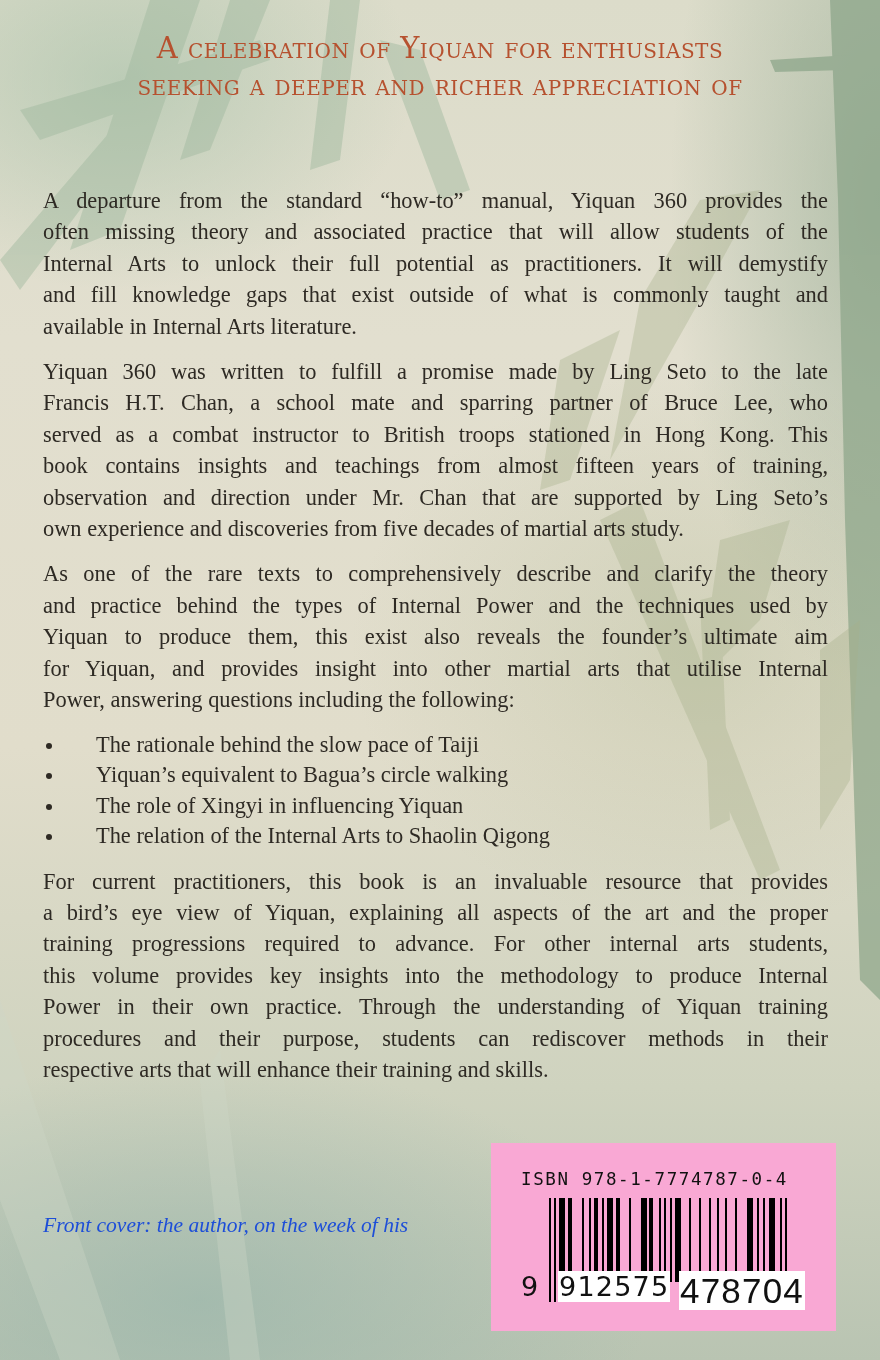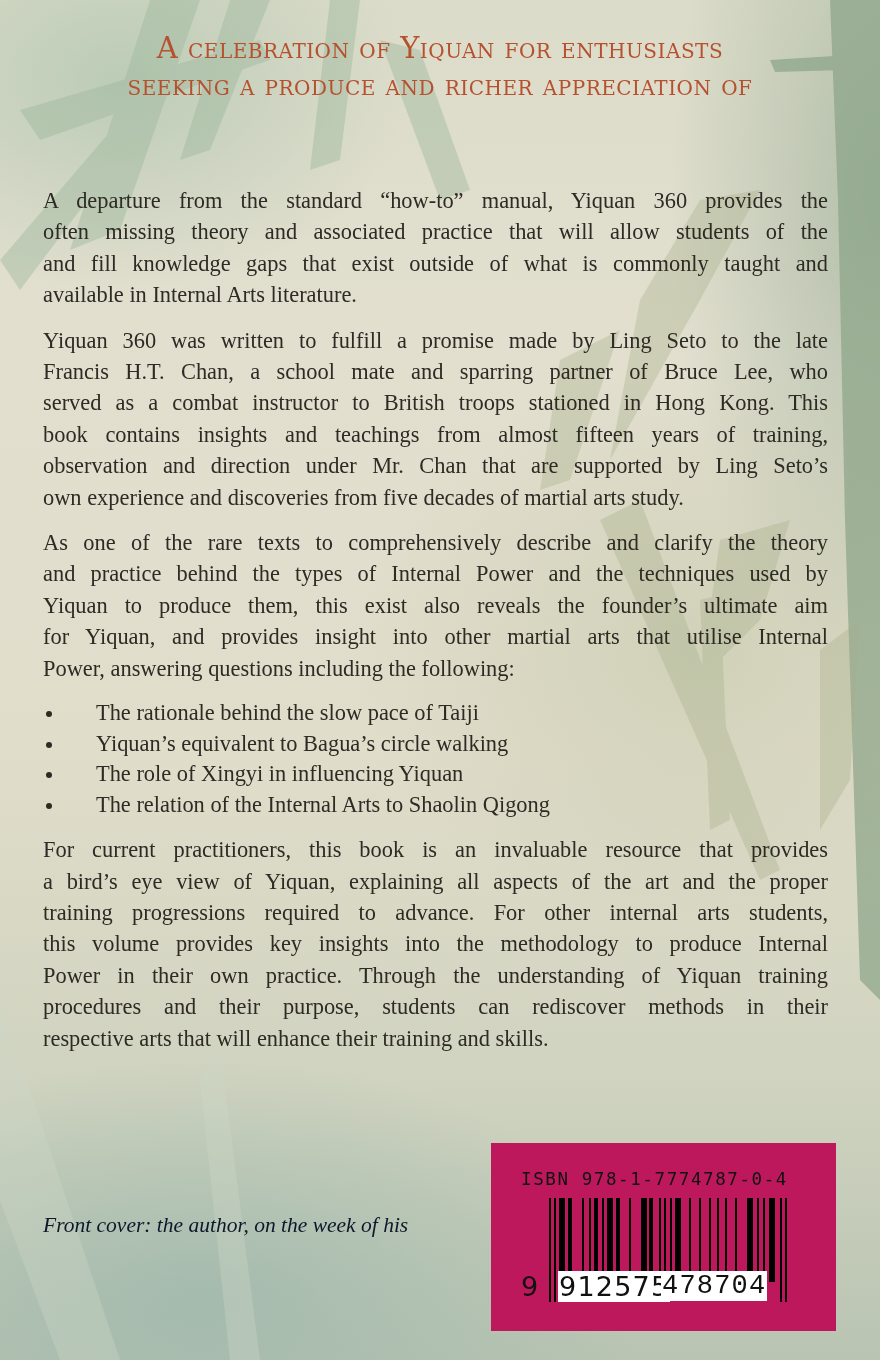--- a/index.html
+++ b/index.html
@@ -45,48 +45,48 @@
 
     .bullets { list-style: none; margin: 8px 0 14px 0; padding: 0; }
     .bullets li { position: relative; padding-left: 53px; height: 30.5px; line-height: 30.5px; }
     .bullets li .dot {
       position: absolute; left: 3px; top: 13px; width: 6px; height: 6px; border-radius: 50%;
       background: #2e2a24;
     }
 
     .caption {
       position: absolute; left: 43px; top: 1210px;
-      color: #0f172a;
+      color: #1d4ed8;
       font-style: italic;
       font-size: 21.5px;
       line-height: 31px;
     }
 
     .isbn-box {
       position: absolute; left: 491px; top: 1143px; width: 345px; height: 188px;
-      background: #be185d;
+      background: #f9a8d4;
     }
     .isbn-label {
       position: absolute; left: 30px; top: 26px;
       font-family: "DejaVu Sans Mono", monospace;
       font-size: 17.5px; letter-spacing: 1.6px; color: #111;
       white-space: nowrap;
     }
     .barcode { position: absolute; left: 58px; top: 55px; width: 244px; height: 104px; }
     .bc-digit-first {
       position: absolute; left: 30px; top: 128px;
       font-family: "DejaVu Sans", sans-serif; font-size: 27px; color: #111;
     }
     .bc-digits-left {
       position: absolute; left: 67px; top: 128px;
       font-family: "DejaVu Sans", sans-serif; font-size: 27px; color: #111; letter-spacing: 1.2px;
     }
     .bc-digits-right {
-      position: absolute; left: 170px; top: 128px;
-      font-family: Liberation Mono, monospace; font-size: 27px; color: #111; letter-spacing: 1.2px;
+      position: absolute; left: 188px; top: 128px;
+      font-family: Liberation Sans, sans-serif; font-size: 35px; color: #111; letter-spacing: 1.2px;
     }
     .bc-digits-bg { background: #fff; padding: 0 1px; }
   </style>
 </head>
 <body>
 
 <div class="bg"></div>
 
 <svg class="bamboo" width="880" height="1360" viewBox="0 0 880 1360">
   <g fill="#9fb89e" opacity="0.45">
@@ -112,28 +112,29 @@
   <g fill="#cfd8c8" opacity="0.35">
     <path d="M0 1000 L120 1360 L60 1360 L0 1200 Z"></path>
     <path d="M220 1050 L260 1360 L230 1360 L200 1080 Z"></path>
   </g>
 </svg>
 
 <div class="content">
 
   <div class="headline">
     <div>A celebration of Yiquan for enthusiasts</div>
-    <div>seeking a produce and richer appreciation of</div>
+    <div>seeking a deeper and richer appreciation of</div>
   </div>
 
   <div class="body">
 
     <p class="para">
       <span class="ln">A departure from the standard “how-to” manual, Yiquan 360 provides the</span>
       <span class="ln">often missing theory and associated practice that will allow students of the</span>
+      <span class="ln">Internal Arts to unlock their full potential as practitioners. It will demystify</span>
       <span class="ln">and fill knowledge gaps that exist outside of what is commonly taught and</span>
       <span class="ln last">available in Internal Arts literature.</span>
     </p>
 
     <p class="para">
       <span class="ln">Yiquan 360 was written to fulfill a promise made by Ling Seto to the late</span>
       <span class="ln">Francis H.T. Chan, a school mate and sparring partner of Bruce Lee, who</span>
       <span class="ln">served as a combat instructor to British troops stationed in Hong Kong. This</span>
       <span class="ln">book contains insights and teachings from almost fifteen years of training,</span>
       <span class="ln">observation and direction under Mr. Chan that are supported by Ling Seto’s</span>

